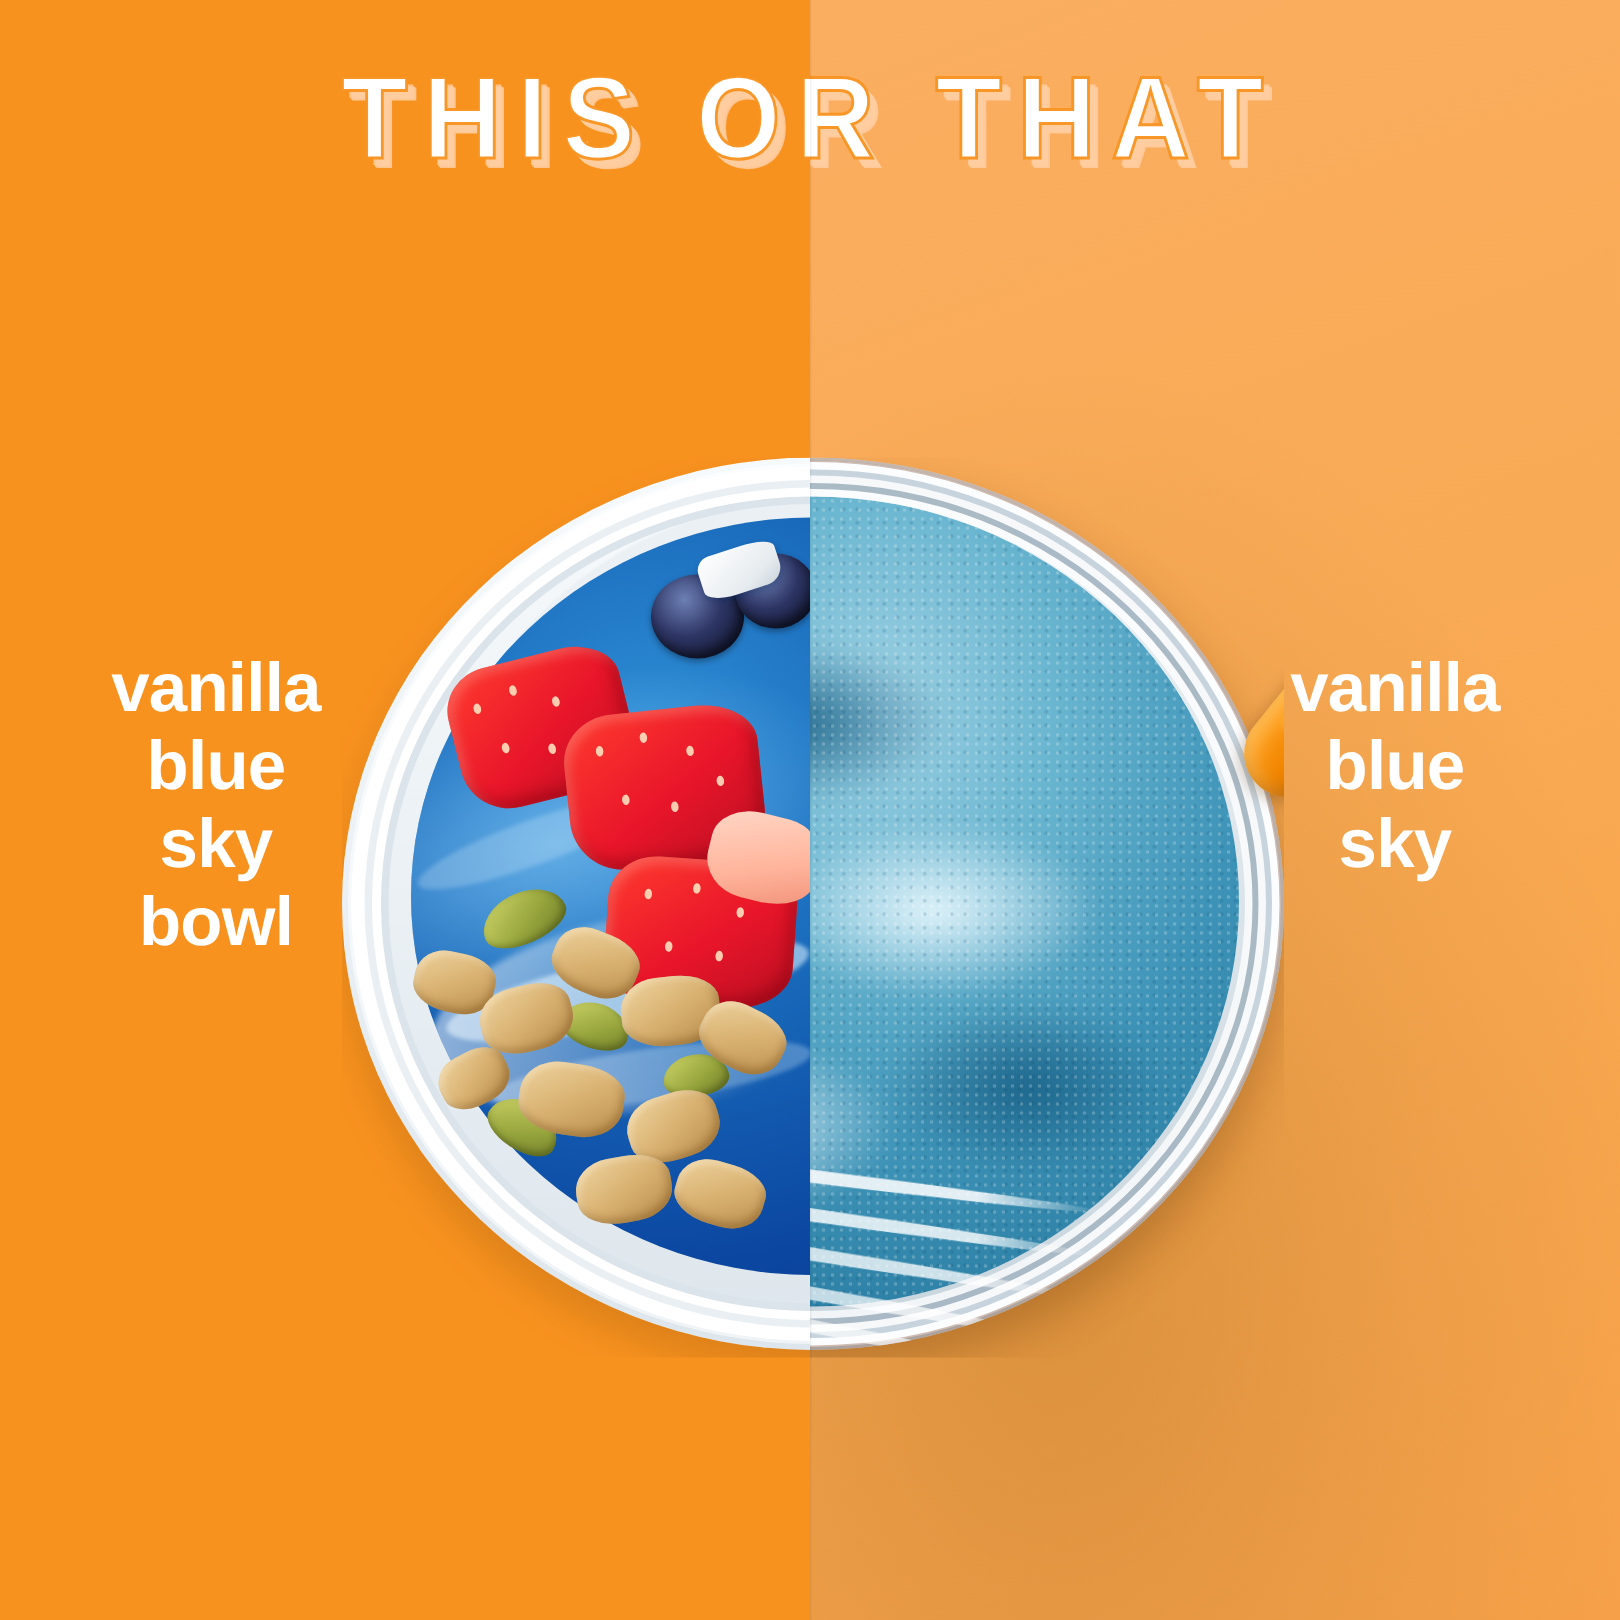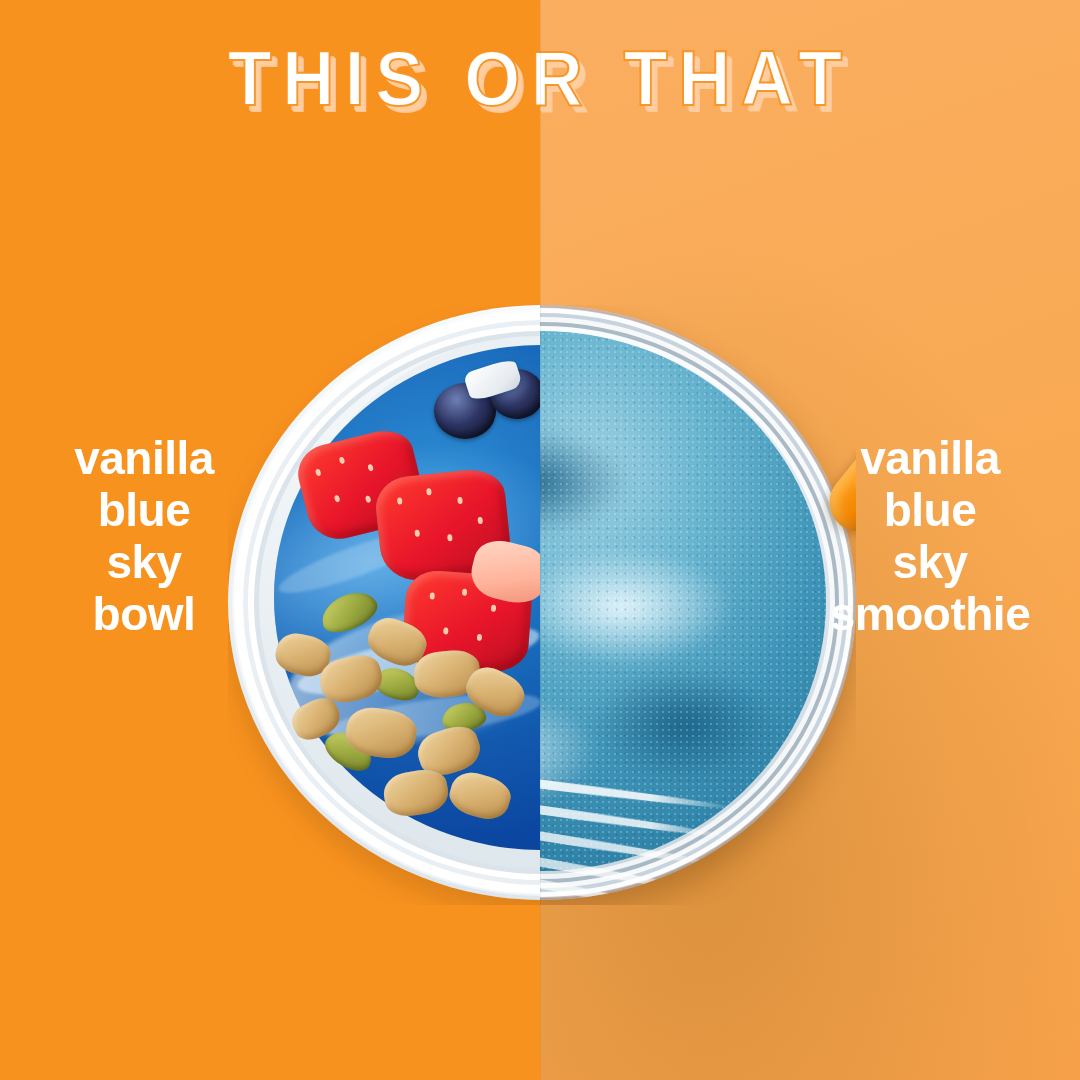--- a/index.html
+++ b/index.html
@@ -328,16 +328,15 @@
     <div>vanilla</div>
     <div>blue</div>
     <div>sky</div>
     <div>bowl</div>
   </div>
 
   <div class="side-label right">
     <div>vanilla</div>
     <div>blue</div>
     <div>sky</div>
-    <div>smoothie</div>
   </div>
 
 </div>
 
 </body></html>

